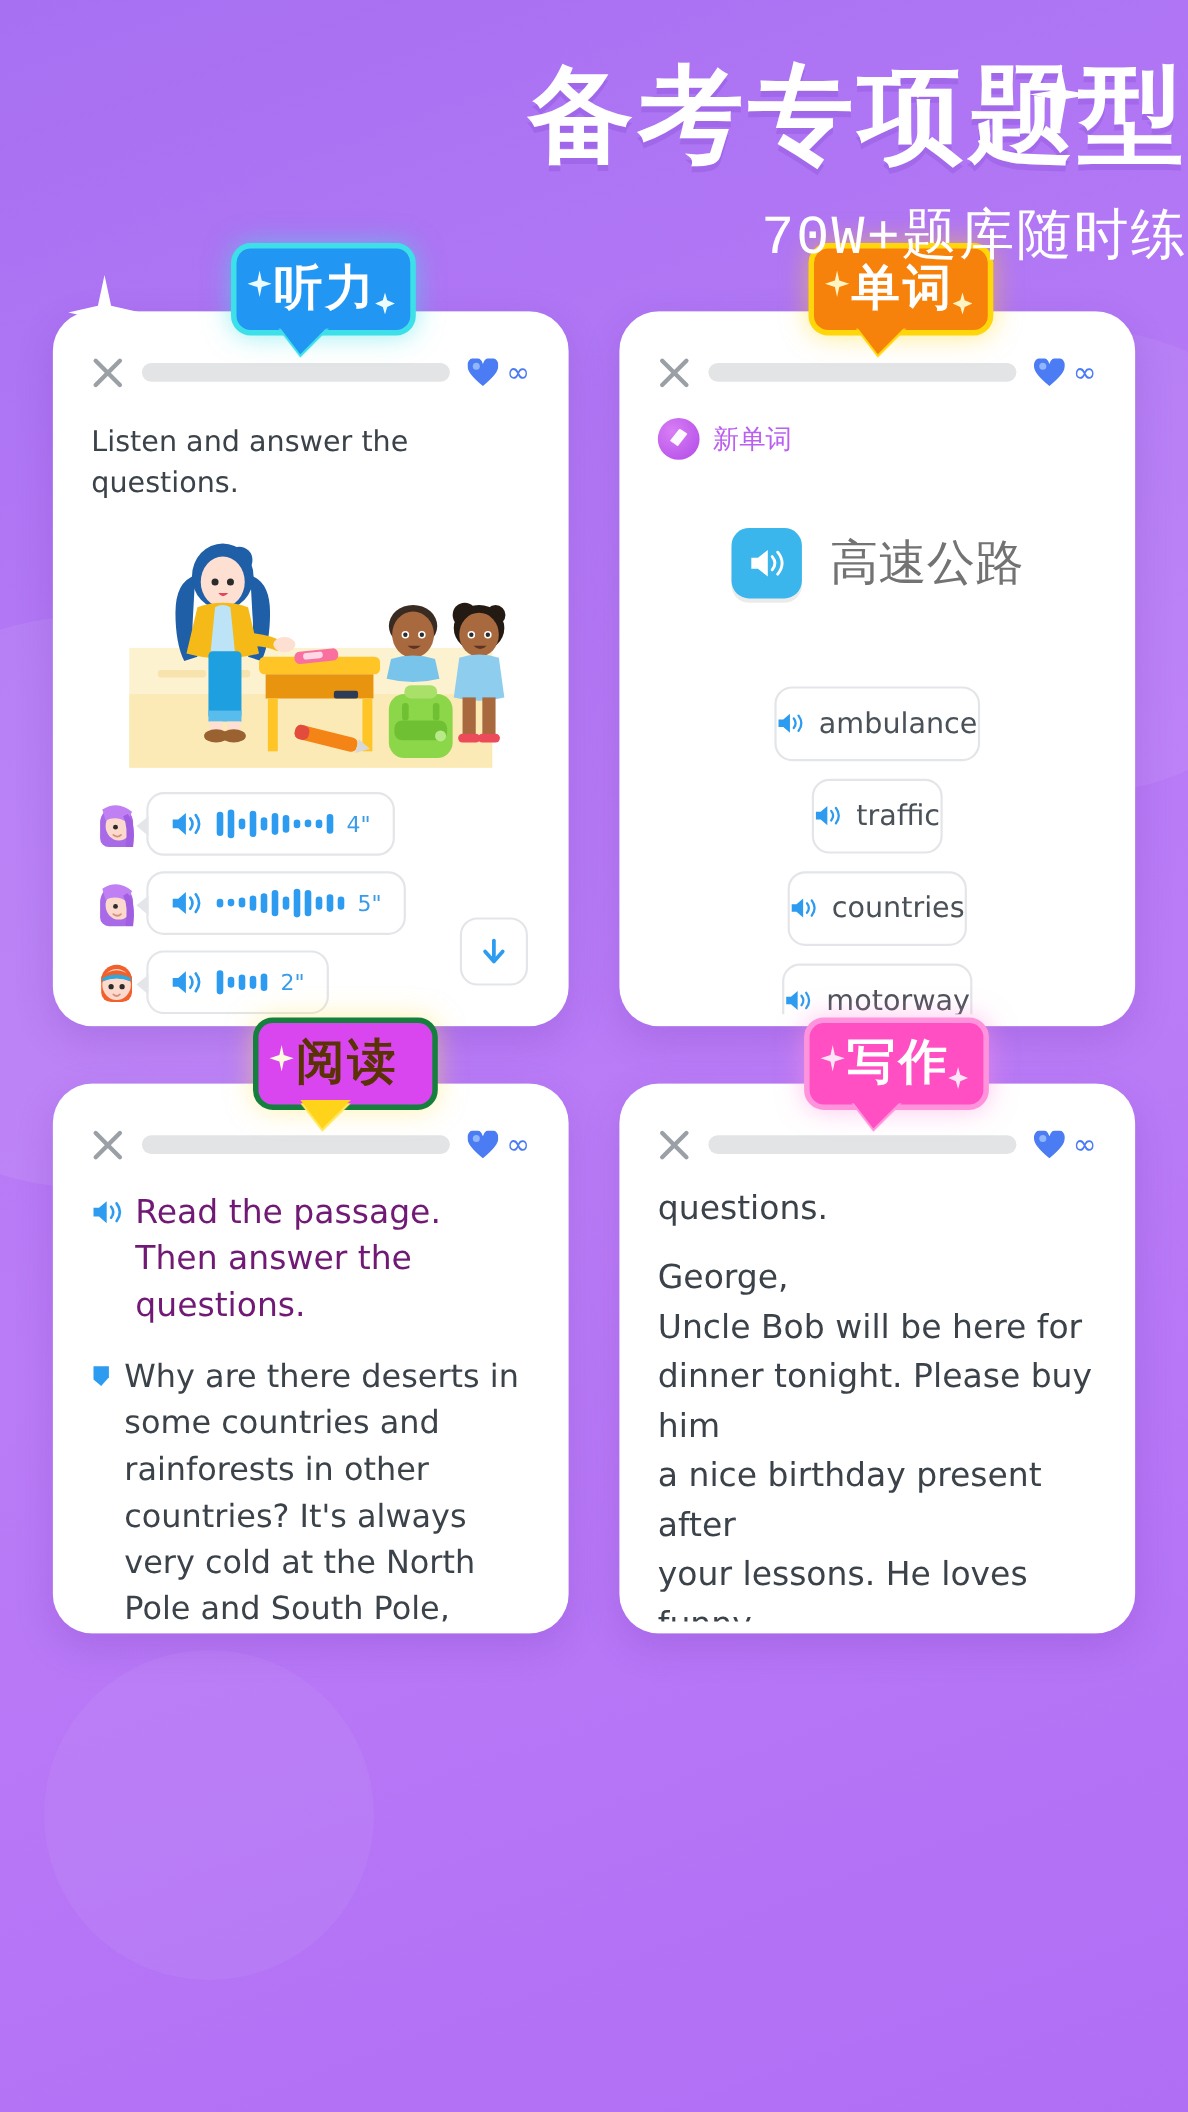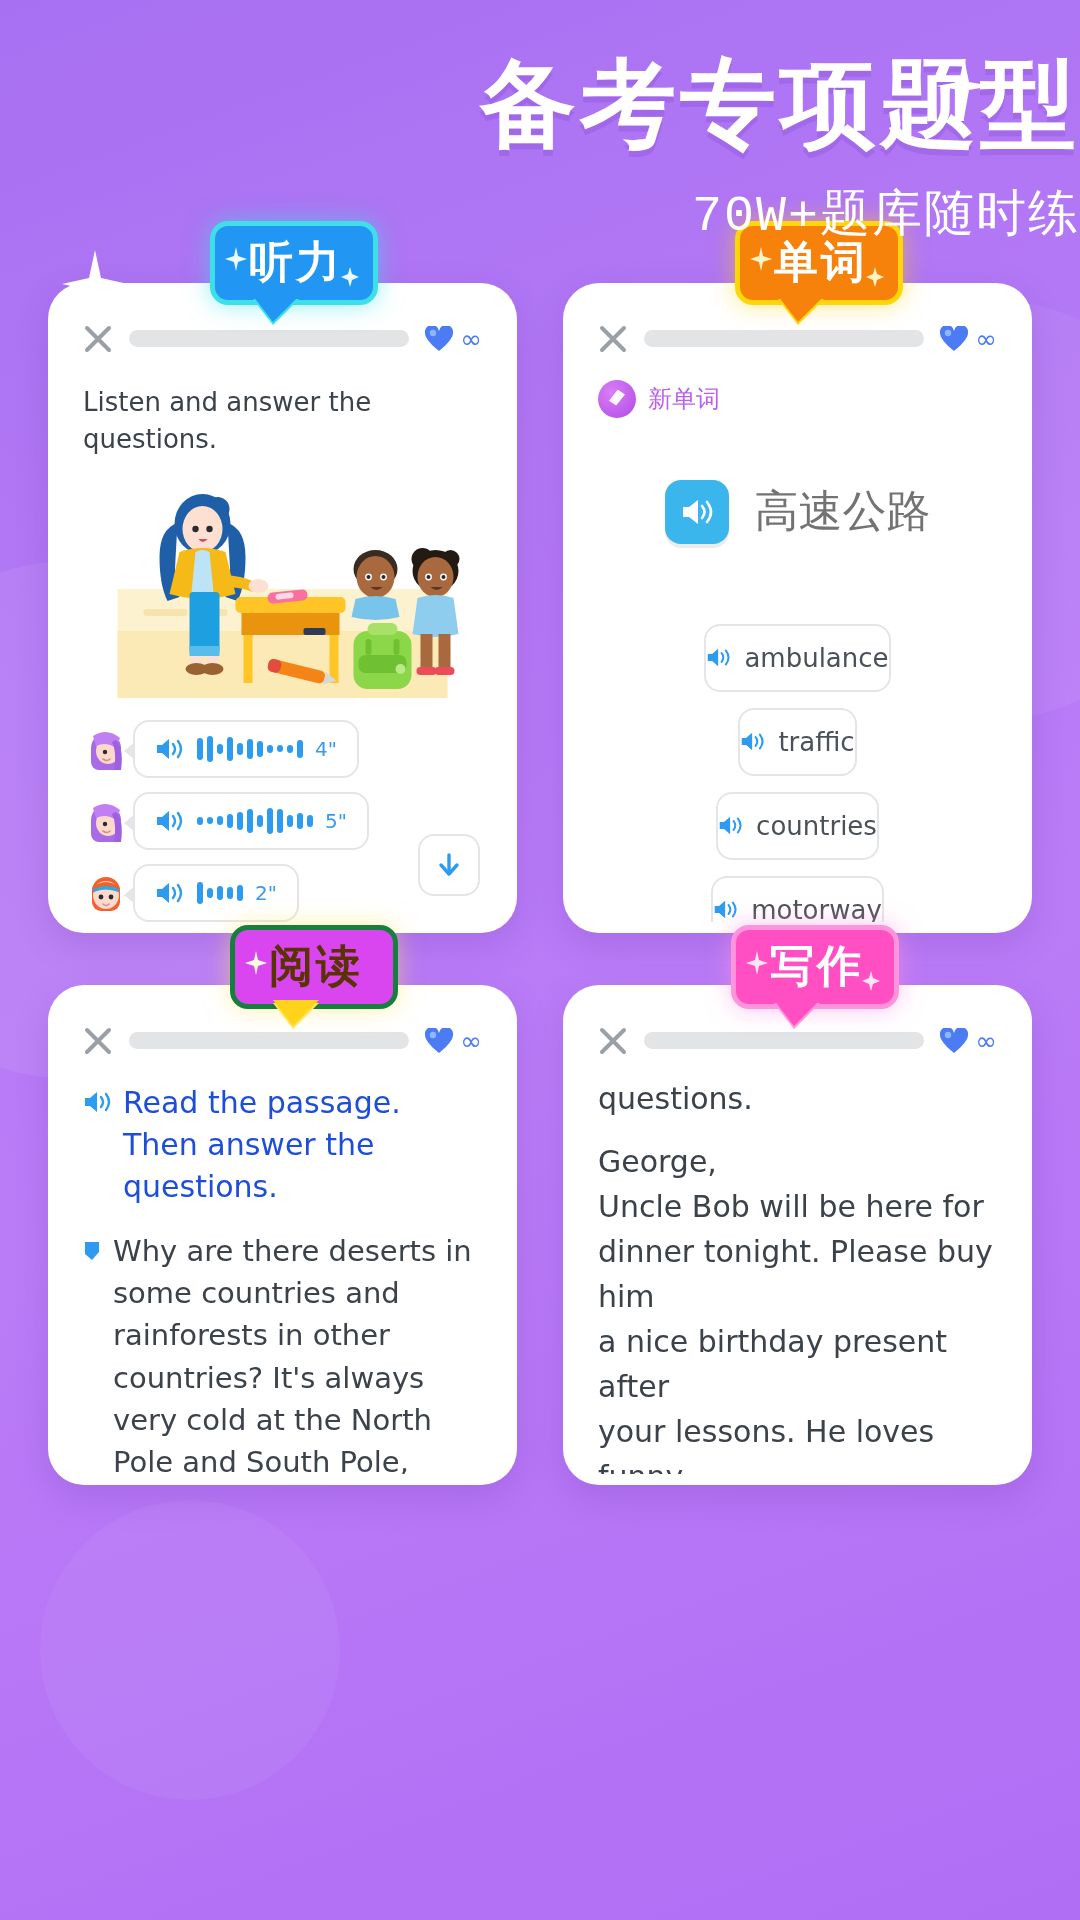--- a/index.html
+++ b/index.html
@@ -181,21 +181,21 @@
 
   .options { margin-top: 80px; display: flex; flex-direction: column; gap: 16px; align-items: center; }
   .option {
     border: 2px solid #e3e5e8; border-radius: 16px; background: #fff;
     height: 68px; display: flex; align-items: center; justify-content: center; gap: 12px;
   }
   .option-label { font-size: 26px; color: #4a5158; font-family: "DejaVu Sans", sans-serif; }
 
   
   .read-head { margin-top: 26px; display: flex; gap: 10px; align-items: flex-start; }
-  .read-head .txt { font-size: 30px; line-height: 1.4; color: #1d4ed8; font-family: "DejaVu Sans", sans-serif; }
+  .read-head .txt { font-size: 30px; line-height: 1.4; color: #701a75; font-family: "DejaVu Sans", sans-serif; }
   .para { margin-top: 22px; display: flex; gap: 10px; align-items: flex-start; }
   .para .txt { font-size: 29px; line-height: 1.46; color: #3b4249; font-family: "DejaVu Sans", sans-serif; }
 
   
   .write-body { margin-top: 20px; font-size: 30px; line-height: 1.5; color: #3b4249;
     font-family: "DejaVu Sans", sans-serif; }
   .write-body .ln { margin: 0; }
   .write-gap { height: 18px; }
 </style>
 </head>

